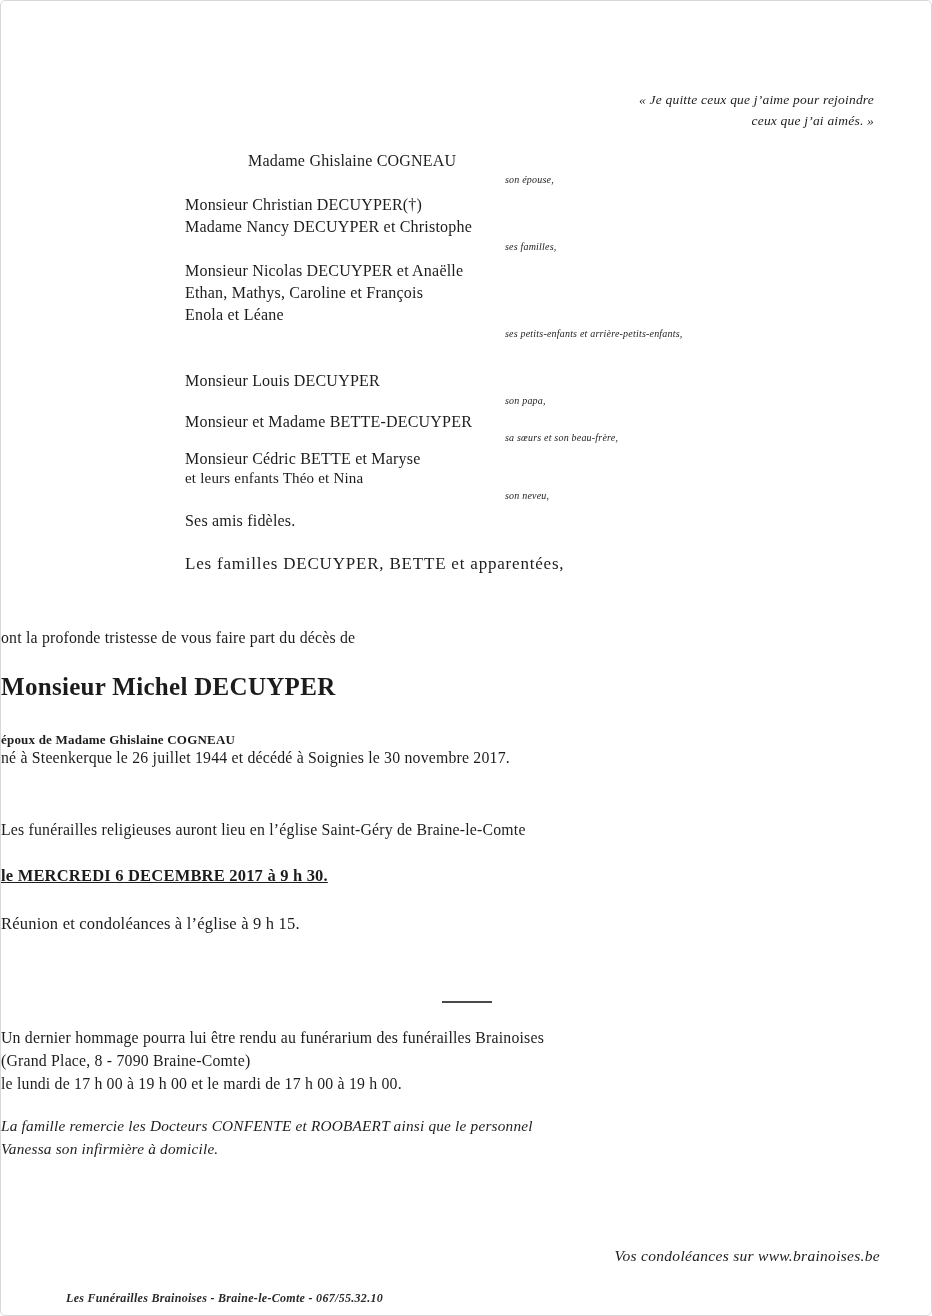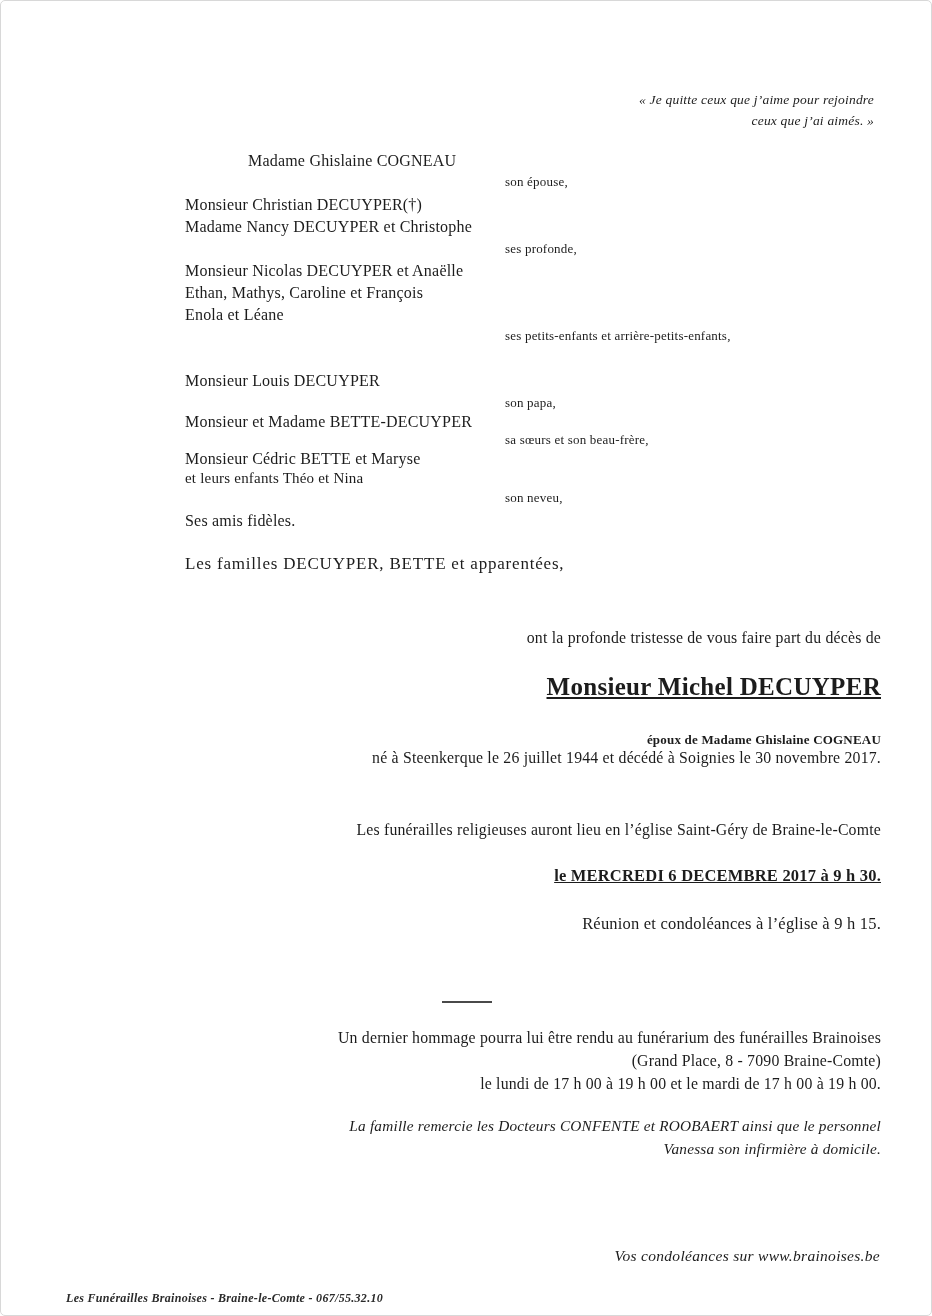--- a/index.html
+++ b/index.html
@@ -18,33 +18,33 @@
     border-radius: 5px;
   }
   .line {
     position: absolute;
     white-space: nowrap;
     font-size: 16px;
     letter-spacing: 0.2px;
   }
   .name   { left: 184px; }
   .name-indent { left: 247px; }
-  .rel    { left: 504px; font-size: 13px; }
+  .rel    { left: 504px; font-style: italic; font-size: 10px; }
   .small  { font-size: 15px; }
   .families { left: 184px; font-size: 17px; letter-spacing: 0.8px; }
   .centered {
     position: absolute; left: 0; width: 880px;
-    text-align: right; font-size: 15.8px; letter-spacing: 0.2px;
+    text-align: left; font-size: 15.8px; letter-spacing: 0.2px;
   }
   .quote {
     position: absolute; top: 88px; right: 57px;
     text-align: right; font-style: italic;
     font-size: 13.5px; line-height: 21px; letter-spacing: 0.2px;
   }
-  .title { font-weight: bold; font-size: 25px; letter-spacing: 0.3px; text-decoration: underline; }
+  .title { font-weight: bold; font-size: 25px; letter-spacing: 0.3px; }
   .spouse-line { font-weight: bold; font-size: 13px; }
   .date-line   { font-weight: bold; font-size: 16.5px; text-decoration: underline; }
   .gathering   { font-size: 16.5px; }
   .burial      { font-style: italic; font-size: 15px; }
   .divider {
     position: absolute; top: 1000px; left: 441px;
     width: 50px; height: 2px; background: #4a4a4a;
   }
   .block { line-height: 23px; }
   .thanks { font-style: italic; font-size: 15.3px; line-height: 22.5px; }
@@ -65,21 +65,21 @@
 
   <div class="quote">
     <div>«  Je quitte ceux que j’aime pour rejoindre</div>
     <div>ceux que j’ai aimés. »</div>
   </div>
 
   <div class="line name-indent" style="top:151px">Madame Ghislaine COGNEAU</div>
   <div class="line rel" style="top:173px">son épouse,</div>
   <div class="line name" style="top:195px">Monsieur Christian DECUYPER(†)</div>
   <div class="line name" style="top:217px">Madame Nancy DECUYPER et Christophe</div>
-  <div class="line rel" style="top:240px">ses profonde,</div>
+  <div class="line rel" style="top:240px">ses familles,</div>
   <div class="line name" style="top:261px">Monsieur Nicolas DECUYPER et Anaëlle</div>
   <div class="line name" style="top:283px">Ethan, Mathys, Caroline et François</div>
   <div class="line name" style="top:305px">Enola et Léane</div>
   <div class="line rel" style="top:327px">ses petits-enfants et arrière-petits-enfants,</div>
   <div class="line name" style="top:371px">Monsieur Louis DECUYPER</div>
   <div class="line rel" style="top:394px">son papa,</div>
   <div class="line name" style="top:412px">Monsieur et Madame BETTE-DECUYPER</div>
   <div class="line rel" style="top:431px">sa sœurs et son beau-frère,</div>
   <div class="line name" style="top:449px">Monsieur Cédric BETTE et Maryse</div>
   <div class="line name small" style="top:469px">et leurs enfants Théo et Nina</div>

